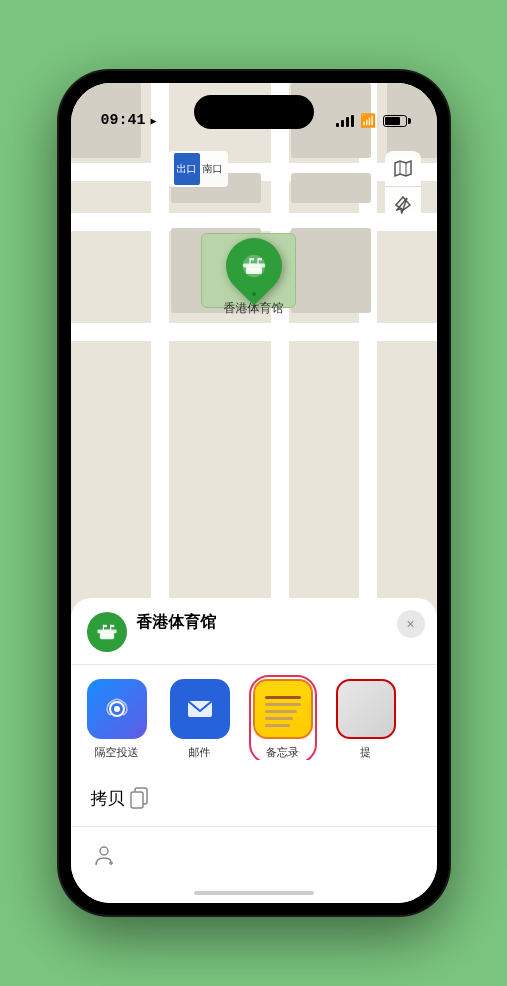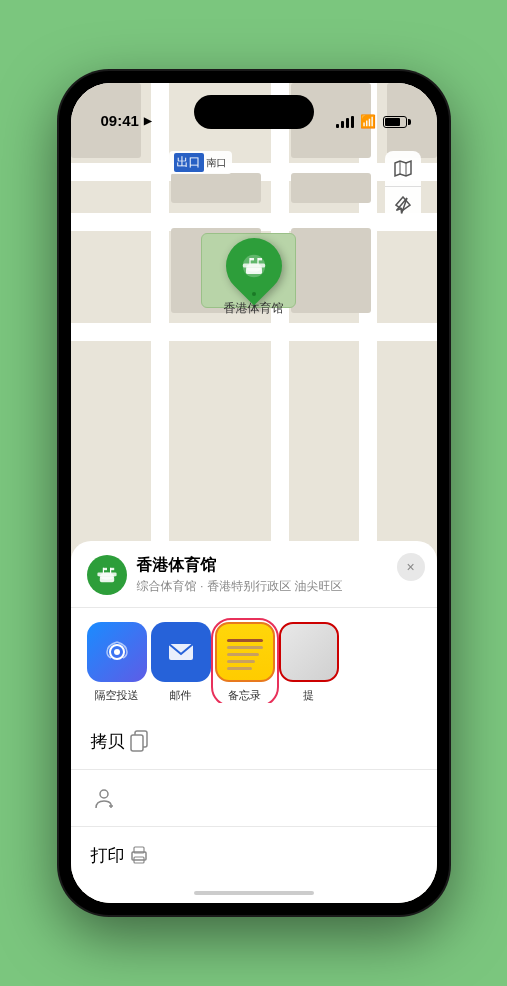--- a/index.html
+++ b/index.html
@@ -52,20 +52,21 @@
       position: absolute;
       top: 0;
       left: 0;
       right: 0;
       height: 54px;
       display: flex;
       align-items: flex-end;
       padding: 0 30px 8px;
       z-index: 99;
       justify-content: space-between;
+      font-family: Liberation Mono, monospace;
     }
 
     .status-time {
       font-size: 15px;
       font-weight: 600;
       color: #000;
       display: flex;
       align-items: center;
       gap: 3px;
     }
@@ -211,22 +212,22 @@
       font-size: 10px;
       color: #333;
       display: flex;
       align-items: center;
       gap: 3px;
     }
 
     .map-label-badge {
       background: #2860c4;
       color: #fff;
-      font-size: 12px;
-      padding: 1px 3px;
+      font-size: 10px;
+      padding: 9px 3px;
       border-radius: 2px;
     }
 
     
     .map-controls {
       position: absolute;
       top: 68px;
       right: 16px;
       display: flex;
       flex-direction: column;
@@ -315,21 +316,21 @@
       font-size: 14px;
       color: #888;
       cursor: pointer;
     }
 
     
     .share-row {
       padding: 14px 16px 0;
       overflow-x: auto;
       display: flex;
-      gap: 4px;
+      gap: 23px;
     }
 
     .share-item {
       display: flex;
       flex-direction: column;
       align-items: center;
       gap: 6px;
       cursor: pointer;
     }
 
@@ -520,21 +521,20 @@
             <ellipse cx="20" cy="22" rx="12" ry="6" fill="white" opacity="0.7"></ellipse>
             <rect x="4" y="16" width="32" height="6" rx="2" fill="white" opacity="0.85"></rect>
             <line x1="14" y1="8" x2="14" y2="17" stroke="white" stroke-width="2"></line>
             <line x1="26" y1="8" x2="26" y2="17" stroke="white" stroke-width="2"></line>
             <rect x="14" y="8" width="6" height="4" fill="white" opacity="0.9"></rect>
             <rect x="26" y="8" width="6" height="4" fill="white" opacity="0.9"></rect>
           </svg>
         </div>
         <div class="place-info">
           <div class="place-name">香港体育馆</div>
-          <div class="place-subtitle">综合体育馆 · 香港特别行政区 油尖旺区</div>
         </div>
         <div class="close-btn">×</div>
       </div>
 
       <div class="share-row">
 
         <div class="share-item">
           <div class="share-app-icon airdrop">
             <svg width="32" height="32" viewBox="0 0 32 32">
               <circle cx="16" cy="16" r="7" fill="none" stroke="white" stroke-width="2"></circle>
@@ -600,30 +600,20 @@
             <svg width="22" height="22" viewBox="0 0 22 22">
               <circle cx="10" cy="7" r="4" fill="none" stroke="#888" stroke-width="1.5"></circle>
               <path d="M2 21 Q2 14 10 14 Q15 14 17 17" fill="none" stroke="#888" stroke-width="1.5"></path>
               <line x1="17" y1="17" x2="17" y2="21" stroke="#888" stroke-width="1.5"></line>
               <line x1="15" y1="19" x2="19" y2="19" stroke="#888" stroke-width="1.5"></line>
             </svg>
           </div>
         </div>
 
 
-        <div class="action-item" style="border-bottom:none;">
-          <span class="action-label">打印</span>
-          <div class="action-icon-right">
-            <svg width="22" height="22" viewBox="0 0 22 22">
-              <rect x="4" y="8" width="14" height="8" rx="1" fill="none" stroke="#888" stroke-width="1.5"></rect>
-              <rect x="6" y="13" width="10" height="6" rx="1" fill="none" stroke="#888" stroke-width="1.2"></rect>
-              <rect x="6" y="3" width="10" height="6" rx="1" fill="none" stroke="#888" stroke-width="1.2"></rect>
-            </svg>
-          </div>
-        </div>
       </div>
 
     </div>
 
     <div class="home-indicator"></div>
 
   </div>
 </div>
 
 </body></html>

